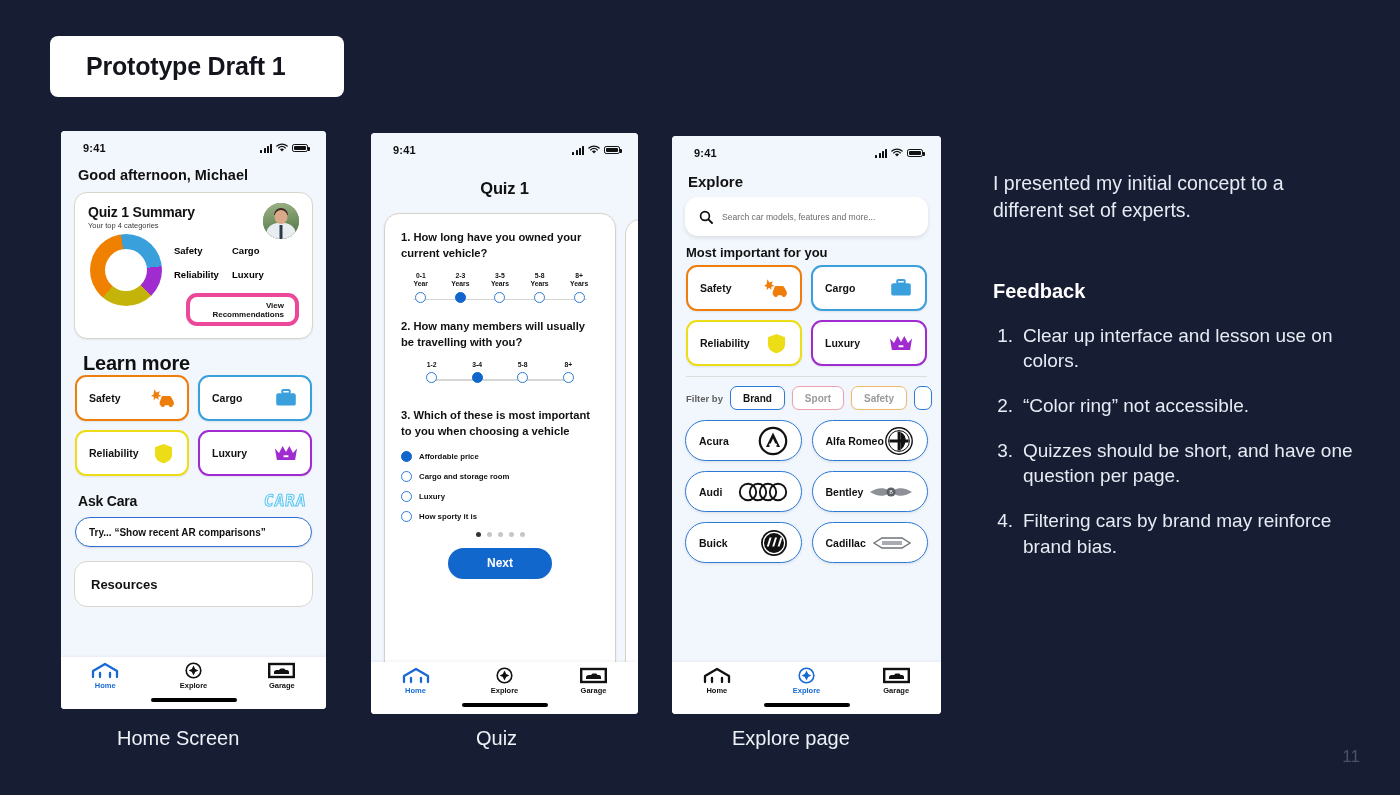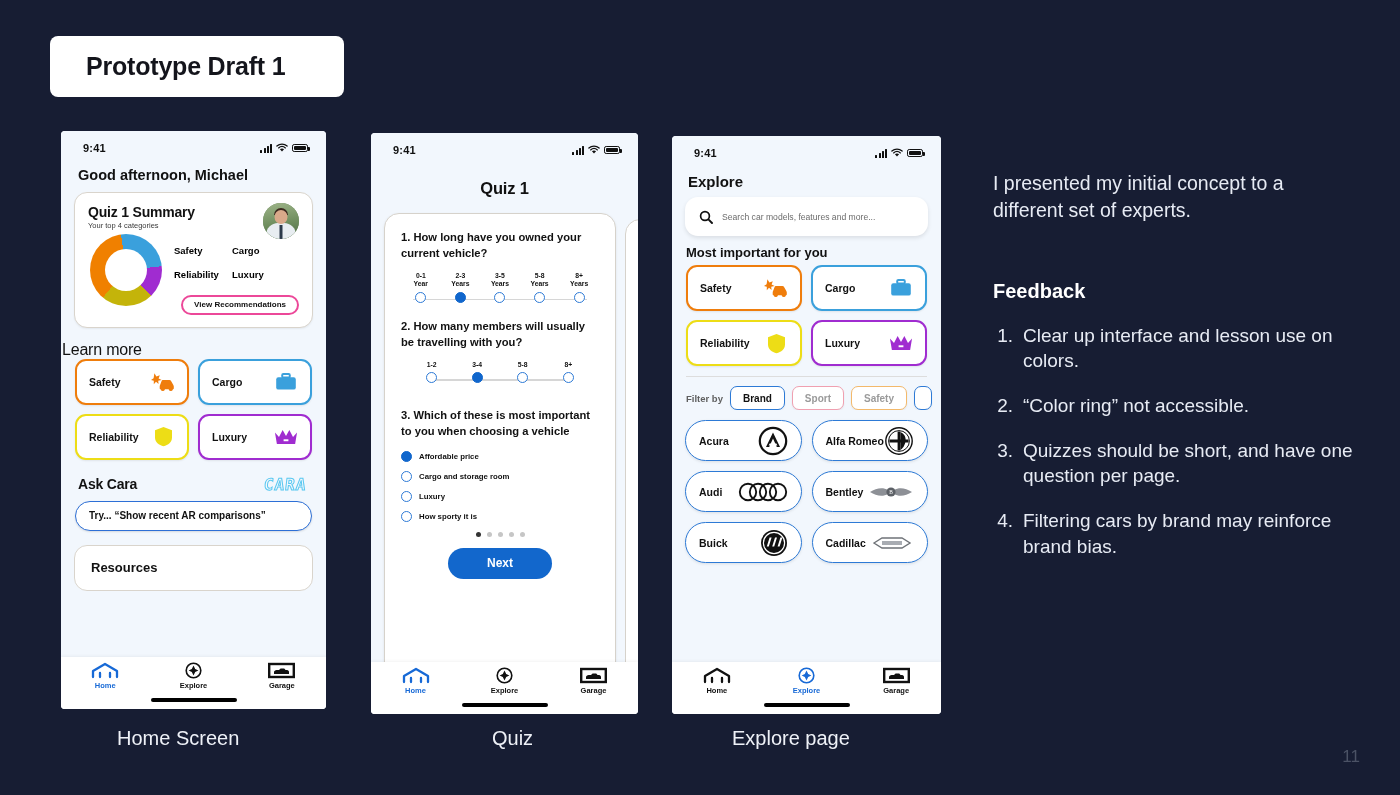--- a/index.html
+++ b/index.html
@@ -81,25 +81,25 @@
                   width:3px; height:16px; background:#2c3a4a; }
 
   .sc-row { display:flex; align-items:flex-start; margin-top:4px; }
   .donut { width:72px; height:72px; flex:0 0 auto; margin-left:2px; border-radius:50%; position:relative; }
   .donut::after { content:""; position:absolute; left:50%; top:50%; transform:translate(-50%,-50%);
                   width:42px; height:42px; background:#fff; border-radius:50%; }
   .legend { flex:1 1 auto; padding-left:12px; padding-top:11px; }
   .legend-row { display:flex; margin-bottom:13px; }
   .legend-row span { font-size:9.5px; font-weight:bold; }
   .legend-row span:first-child { width:58px; }
-  .btn-rec { display:inline-block; border:2px solid #ec4899; border-radius:11px;
+  .btn-rec { display:inline-block; border:4px solid #ec4899; border-radius:11px;
              padding:3.5px 11px; font-size:8px; font-weight:bold; color:#111; background:#fff;
-             margin-left:4px; }
-
-  .learn-h { font-size:16px; font-weight:normal; color:#111; padding:13px 0 0 1px; letter-spacing:-.2px;}
+             margin-left:12px; }
+
+  .learn-h { font-size:20px; font-weight:bold; color:#111; padding:13px 0 0 22px; letter-spacing:-.2px;}
   .learn-s { font-size:7.5px; color:#2b2b2b; padding:1px 0 7px 17px; }
 
   .chip-grid { display:grid; grid-template-columns:1fr 1fr; gap:9px 9px; padding:0 14px; }
   .chip {
     height:46px; background:#fff; border-radius:11px; border:2px solid #ccc;
     display:flex; align-items:center; justify-content:space-between; padding:0 12px;
     box-shadow:0 1px 2px rgba(0,0,0,.08);
   }
   .chip .cl { font-size:10.5px; font-weight:600; color:#111; }
   .chip .ci { width:24px; height:22px; display:flex; align-items:center; justify-content:center; }
@@ -637,21 +637,21 @@
             </svg>
             <span class="lbl">Garage</span>
           </div>
           <div class="homebar"></div>
         </div>
       </div>
     </div>
   </div>
 
   <div class="caption" style="left:117px; top:727px;">Home Screen</div>
-  <div class="caption" style="left:492px; top:727px;">Quiz</div>
+  <div class="caption" style="left:476px; top:727px;">Quiz</div>
   <div class="caption" style="left:732px; top:727px;">Explore page</div>
 
   <div class="rpanel">
     <div class="rp-intro">I presented my initial concept to a different set of experts.</div>
     <div class="rp-fb">Feedback</div>
     <div class="rp-list" id="fblist">
         <div class="rp-item">
           <span class="rp-num">1.</span>
           <span>Clear up interface and lesson use on colors.</span>
         </div>

